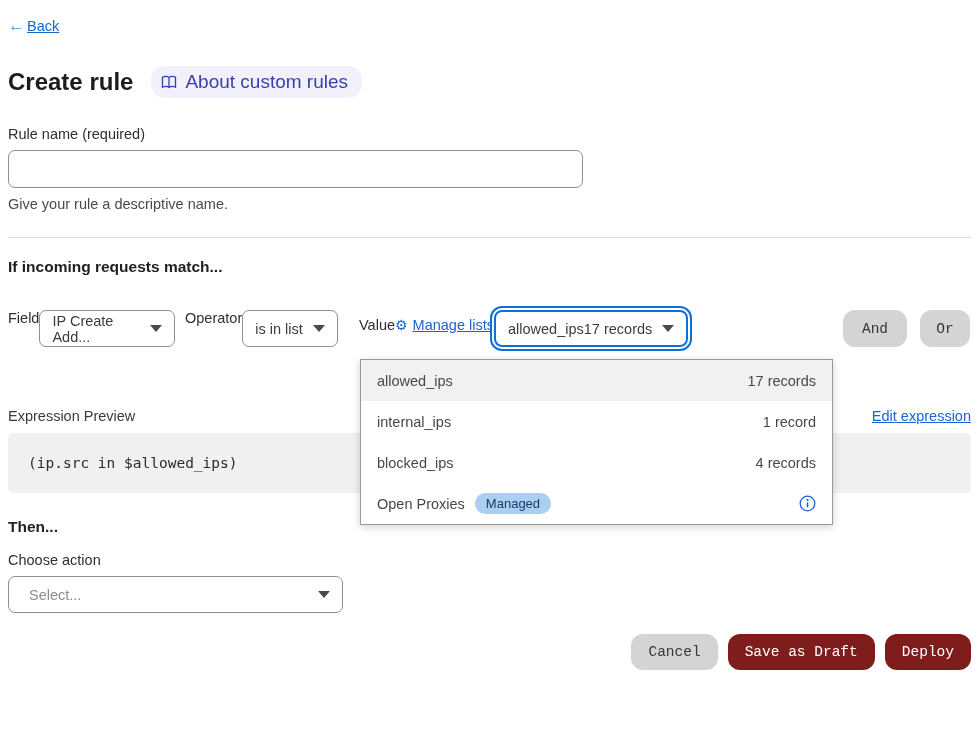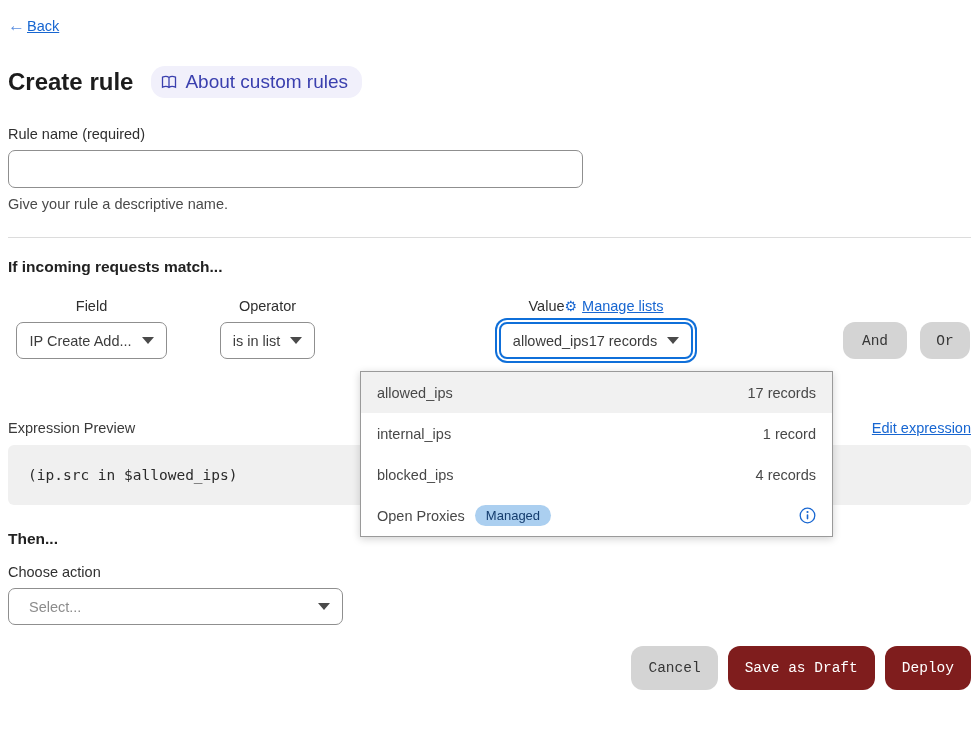--- a/index.html
+++ b/index.html
@@ -24,23 +24,23 @@
   .rule-name-input { margin-top: 8px; width: 575px; height: 38px; border: 1px solid #8f8f8f;
     border-radius: 7px; padding: 0 10px; font-size: 14.5px; font-family: "Liberation Sans", sans-serif; outline: none; }
   .helper { margin-top: 8px; color: #4a4a4a; font-size: 14.5px; }
 
   .divider { margin-top: 25px; border: none; border-top: 1px solid #dcdcdc; height: 0; }
 
   .section-heading { margin-top: 20px; font-size: 15.5px; font-weight: 700; color: #222; }
 
   
   .builder { margin-top: 22px; display: flex; align-items: flex-end; }
-  .col { display: flex; flex-direction: column; align-items: center; }
+  .col { display: flex; flex-direction: row; }
   .col-field { width: 167px; margin-right: 10px; }
-  .col-operator { width: 165px; margin-right: 9px; }
+  .col-operator { width: 165px; margin-right: 9px; margin-top: 12px; }
   .col-value { width: 474px; position: relative; }
   .col-label { font-size: 14.5px; color: #2f2f2f; margin-bottom: 8px; }
   .value-label-row { display: flex; justify-content: space-between; align-items: center; margin-bottom: 8px; }
   .manage-lists { display: inline-flex; align-items: center; gap: 5px; }
   .gear { color: #1766d1; font-size: 14px; text-decoration: none; }
 
   .select { height: 37px; border: 1px solid #8f8f8f; border-radius: 7px; background: #fff;
     display: flex; align-items: center; justify-content: space-between; padding: 0 12px;
     font-size: 14.5px; color: #3c3c3c; cursor: pointer; }
   .caret { width: 0; height: 0; border-left: 6px solid transparent; border-right: 6px solid transparent;
@@ -72,21 +72,21 @@
     display: flex; align-items: center; padding: 0 20px;
     font-family: "DejaVu Sans Mono", monospace; font-size: 14.5px; color: #2b2b2b; }
 
   
   .then-heading { margin-top: 25px; }
   .action-select { margin-top: 8px; width: 335px; padding-left: 20px; }
   .placeholder { color: #8c8c8c; }
 
   
   .footer { margin-top: 21px; display: flex; justify-content: flex-end; align-items: center; gap: 10px; }
-  .btn-footer { height: 44px; padding: 0 17px; }
+  .btn-footer { height: 36px; padding: 0 17px; }
   .btn-blue { background: #7f1d1d; color: #ffffff; }
 </style>
 </head>
 <body>
 
 <div class="page">
 
   
   <div class="back-row">
     <span class="back-arrow">←</span>

